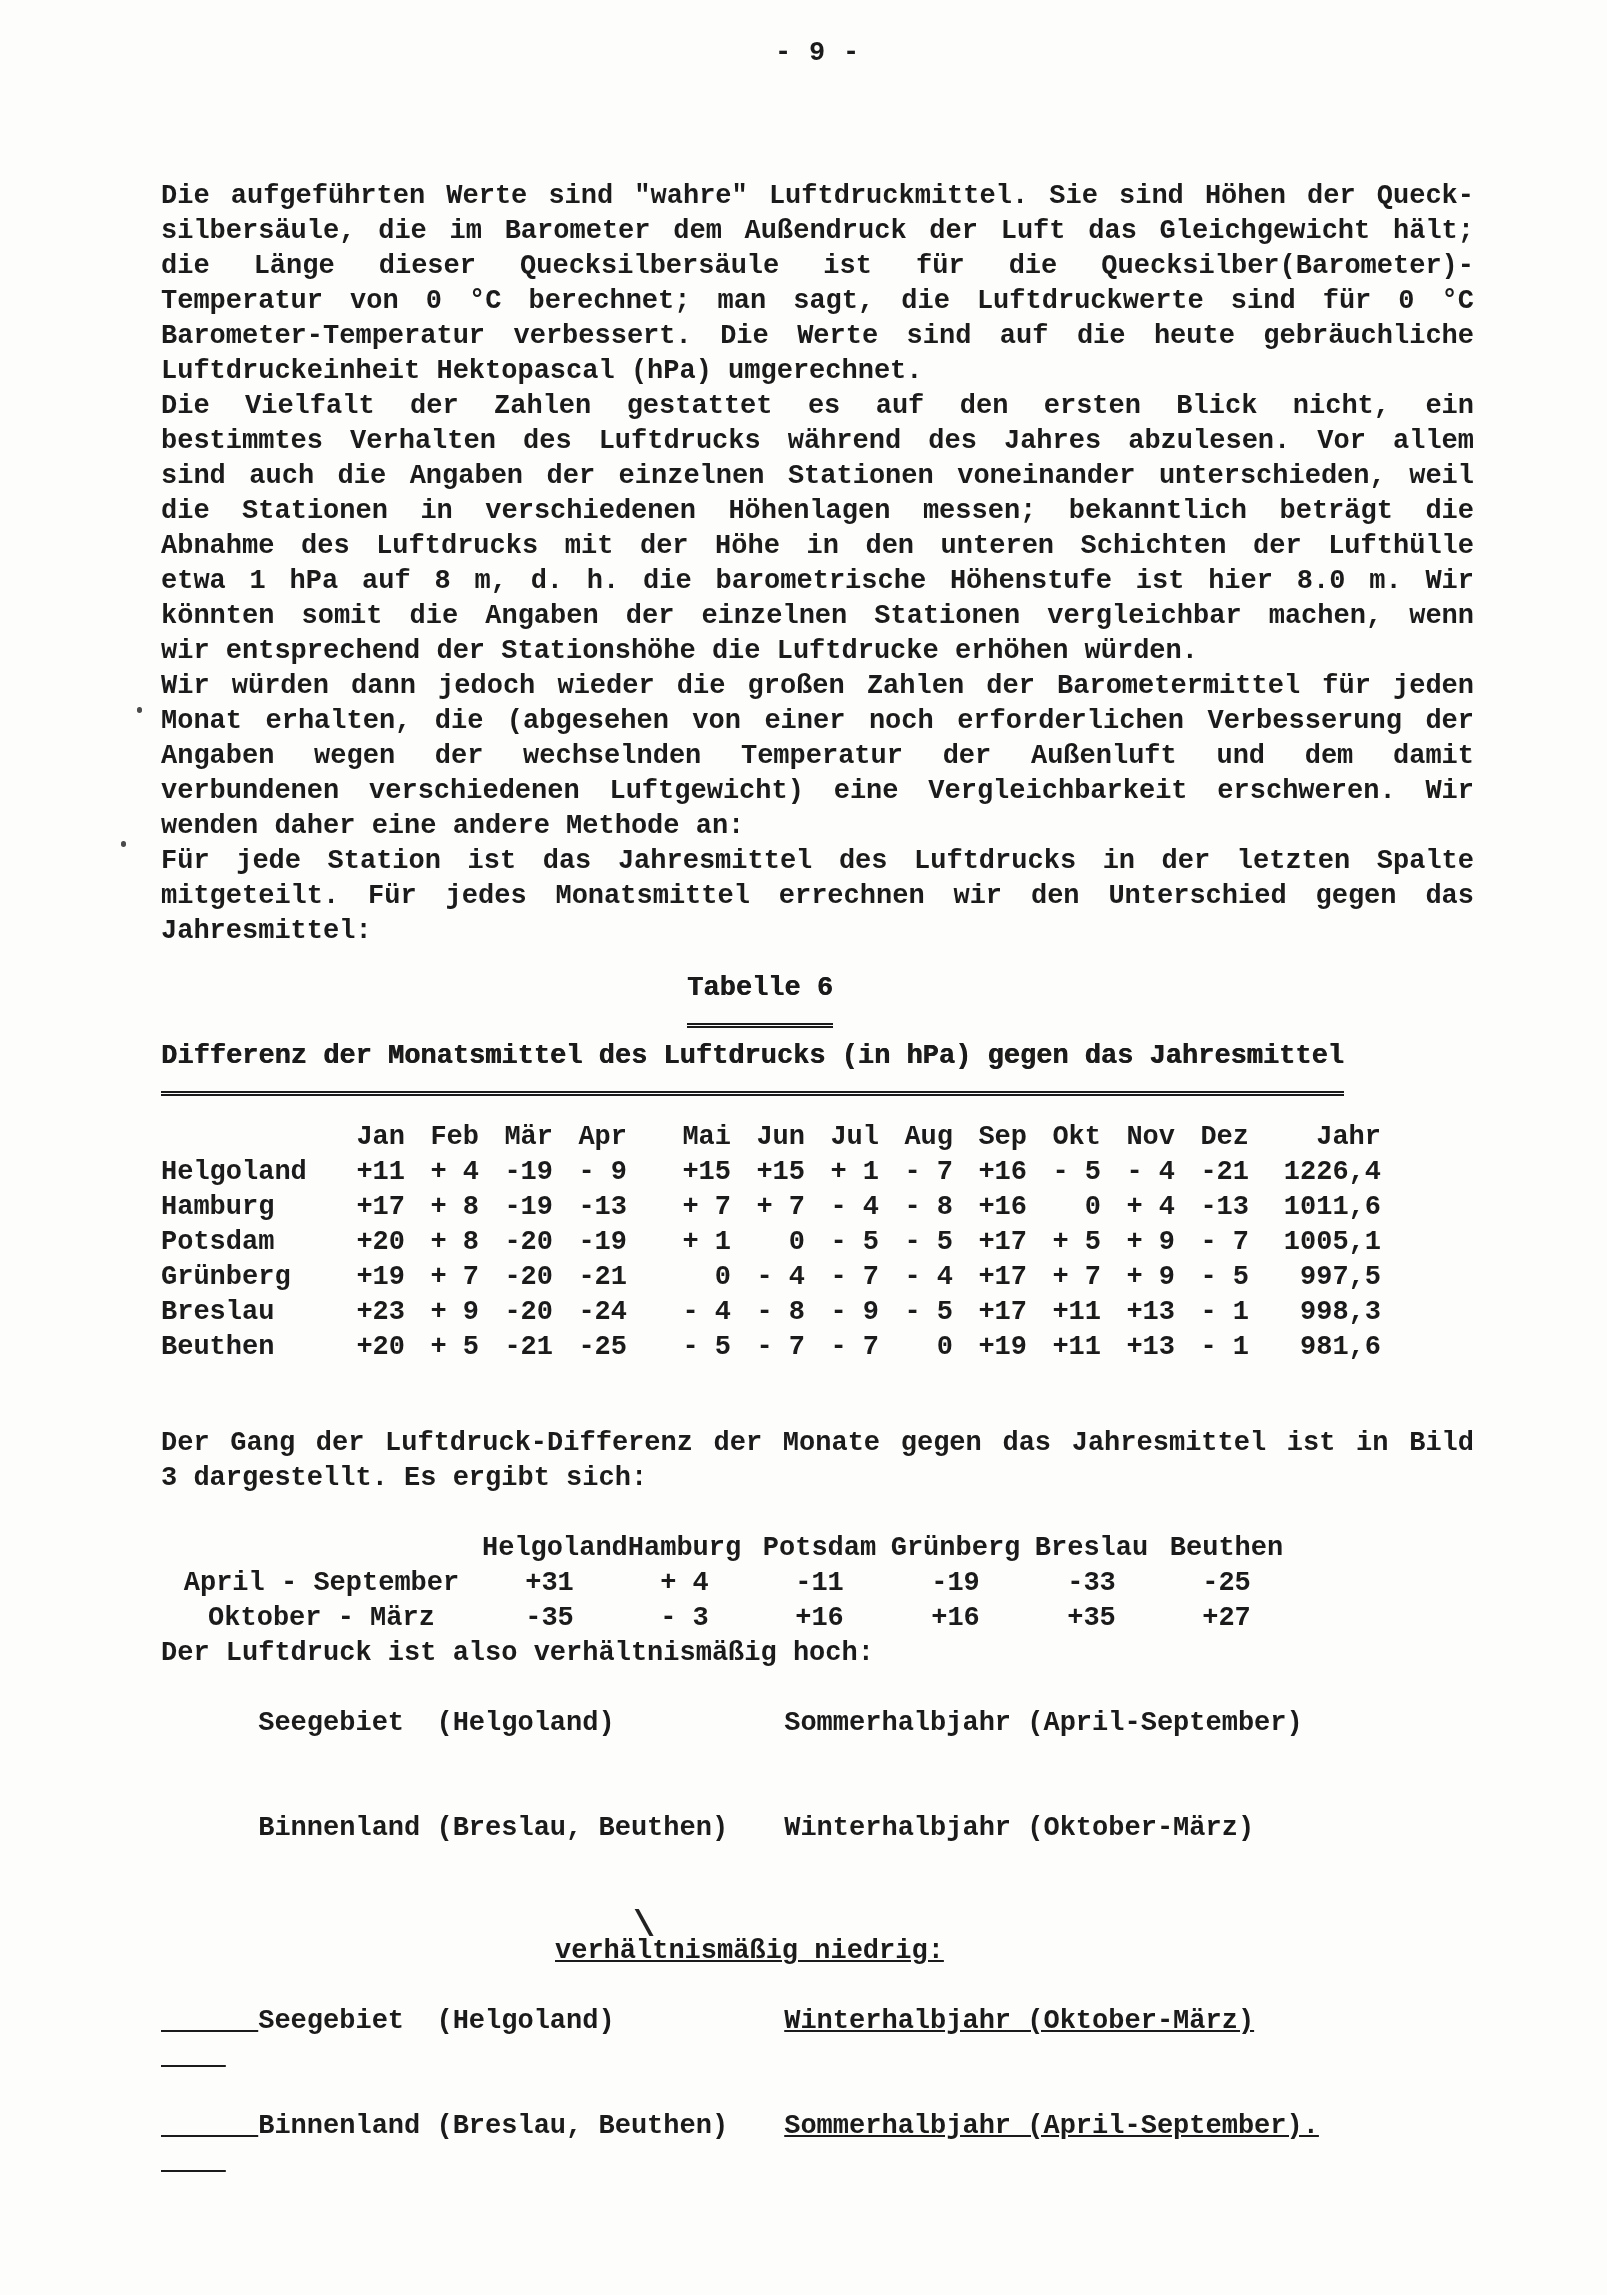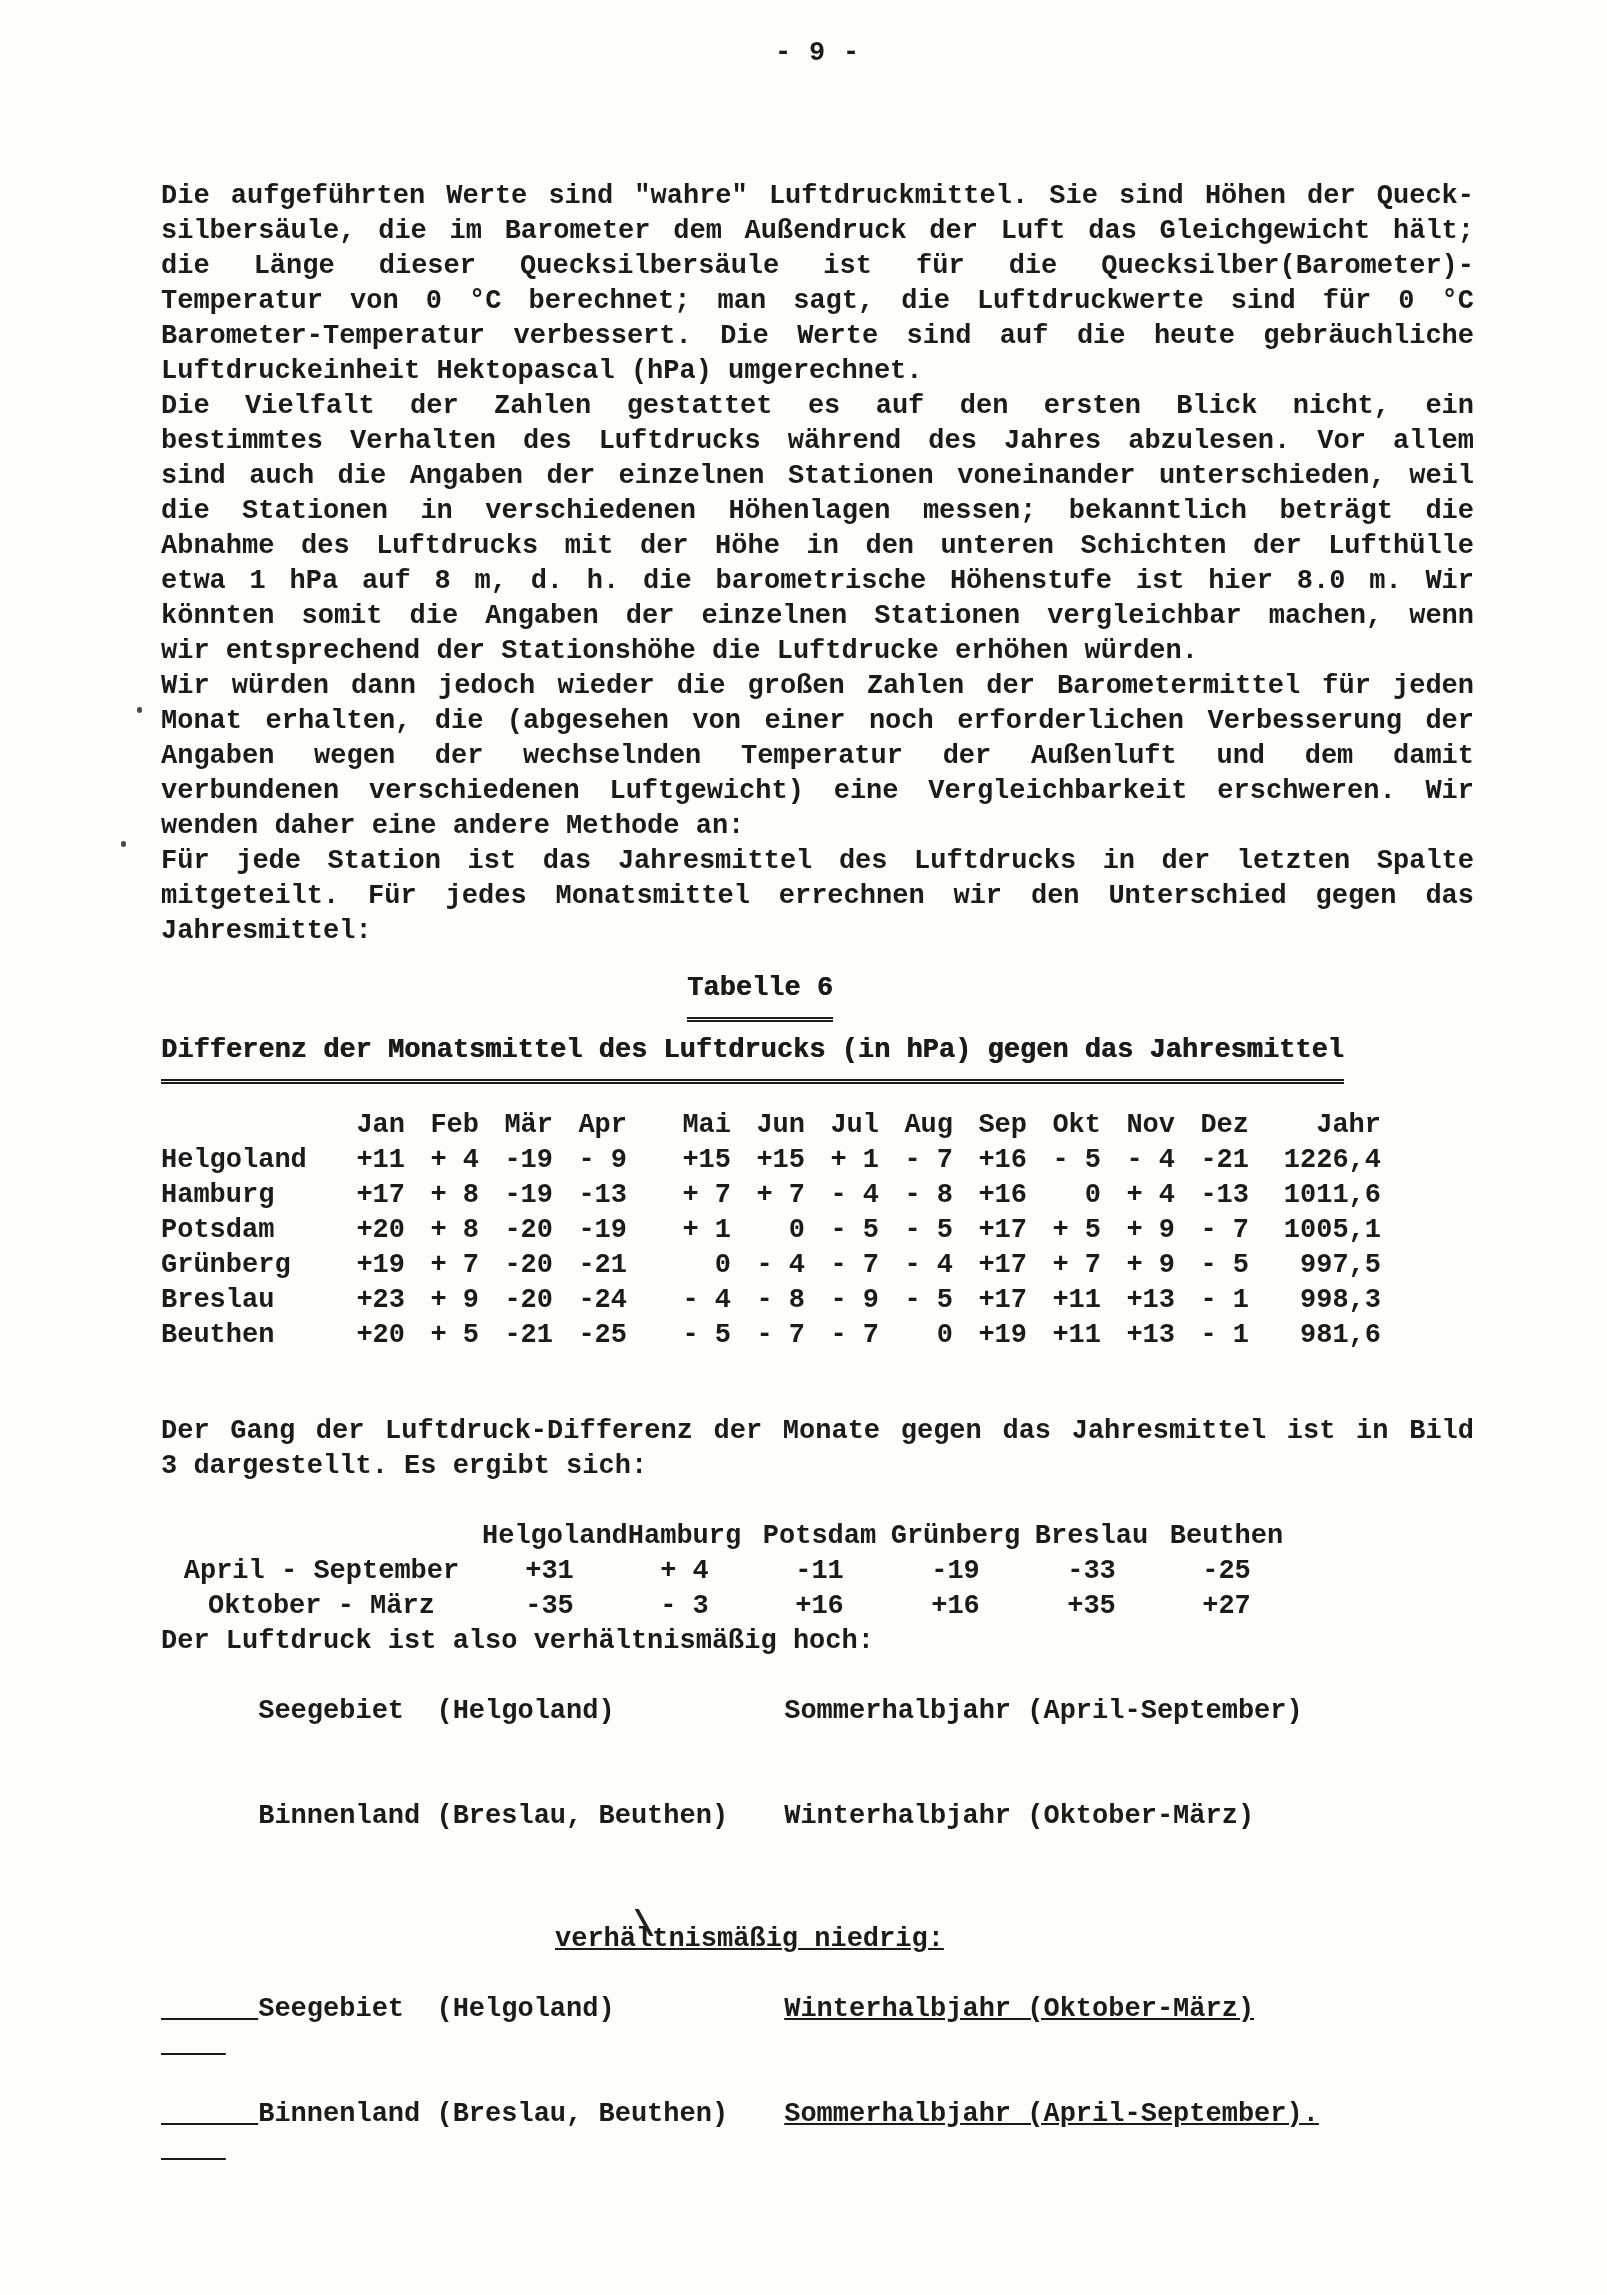--- a/index.html
+++ b/index.html
@@ -22,21 +22,21 @@
   .page-number { text-align: center; letter-spacing: 0.8px; }
 
   .para { }
   .para.first { margin-top: 108px; }
   .pline { text-align: justify; text-align-last: justify; }
   .pline.plast { text-align-last: left; }
 
   .tblwrap { width: 1198px; margin-top: 22px; }
   .tbl-caption { text-align: center; text-shadow: 0.5px 0 0 currentColor; }
   .tbl-subtitle { margin-top: 11.3px; text-shadow: 0.6px 0 0 currentColor; }
-  .u2 { display: inline-block; border-bottom: 5.6px double currentColor; padding-bottom: 11px; }
+  .u2 { display: inline-block; border-bottom: 5.6px double currentColor; padding-bottom: 17px; }
 
   table.tbl6 { margin-top: 24px; border-collapse: collapse; table-layout: fixed; width: 1198px; }
   .tbl6 th, .tbl6 td {
     font: inherit; font-weight: 700; padding: 0;
     text-align: right; white-space: pre; line-height: 35px;
   }
   .tbl6 .stn { text-align: left; }
 
   table.season { margin-top: 35px; border-collapse: collapse; table-layout: fixed; width: 1133px; }
   .season th, .season td {

